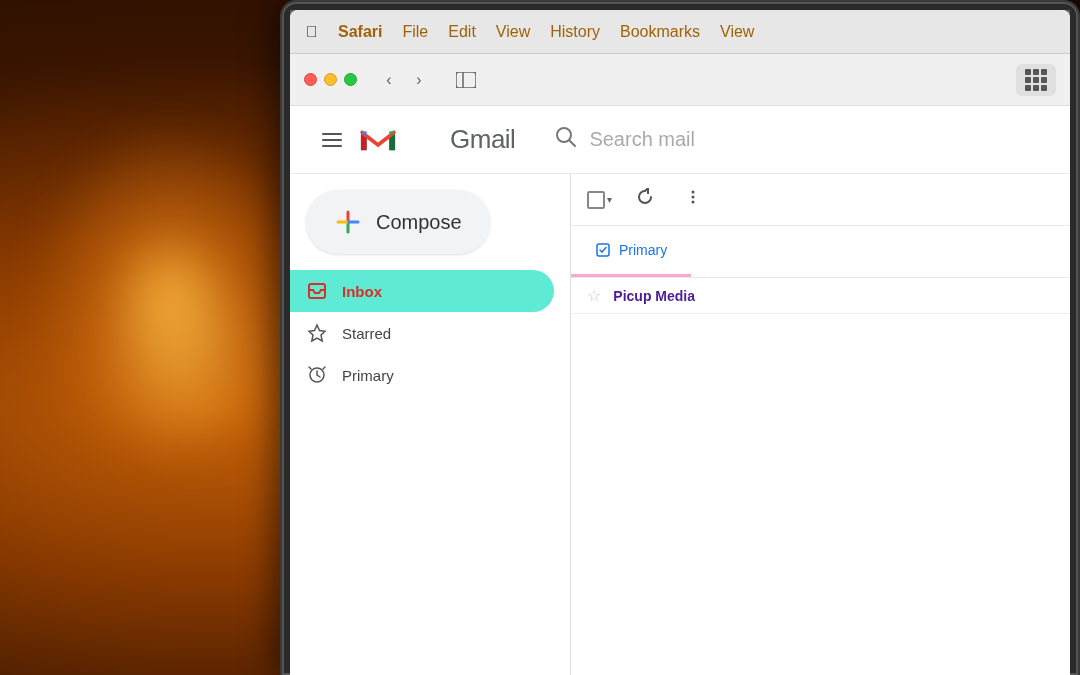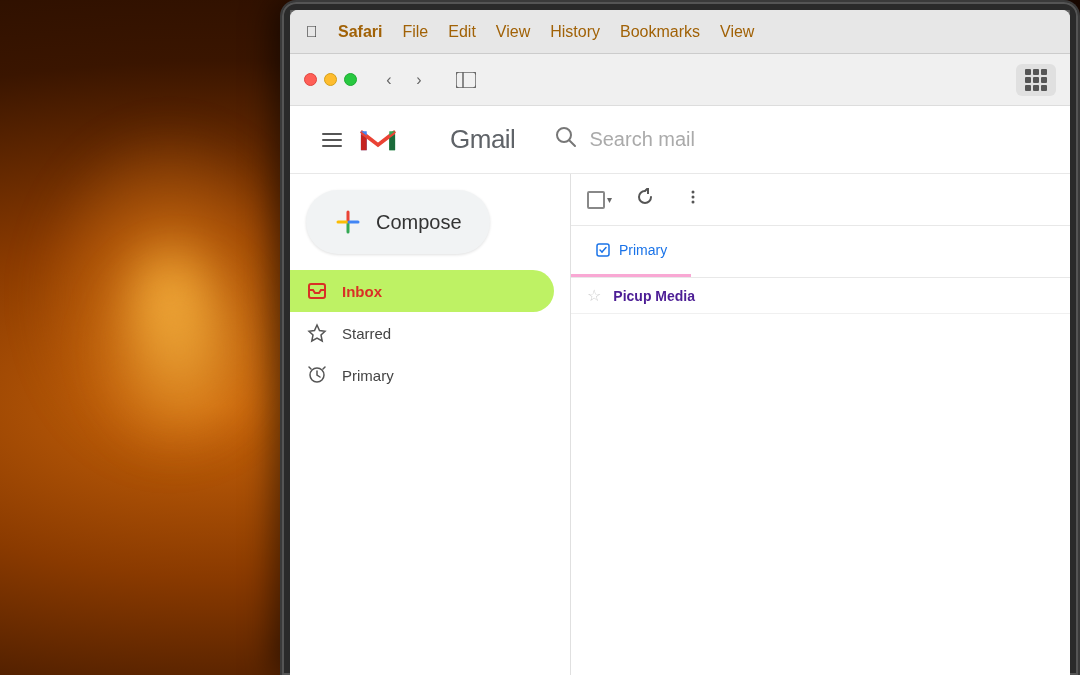--- a/index.html
+++ b/index.html
@@ -301,21 +301,21 @@
       gap: 14px;
       padding: 10px 16px;
       cursor: pointer;
       border-radius: 0 24px 24px 0;
       margin-right: 16px;
       font-size: 15px;
       color: #444;
     }
 
     .nav-item.active {
-      background: #bef264;
+      background: #5eead4;
       color: #d93025;
       font-weight: 600;
     }
 
     .nav-item-icon {
       width: 22px;
       height: 22px;
       display: flex;
       align-items: center;
       justify-content: center;

